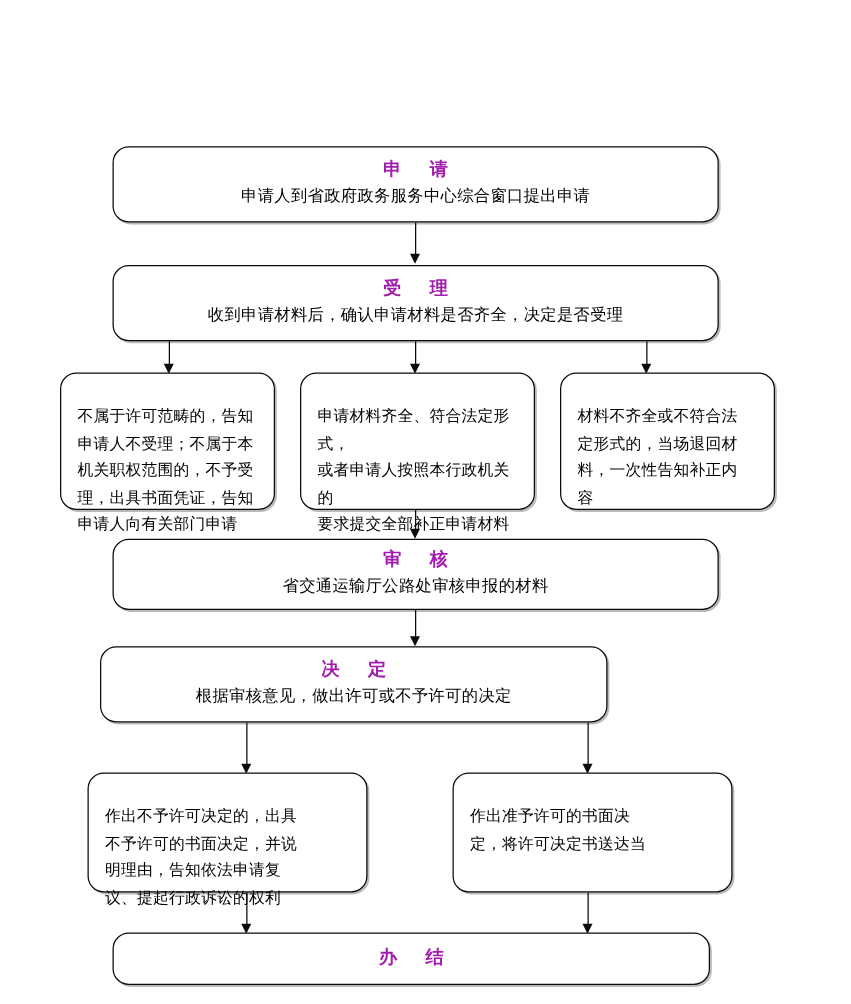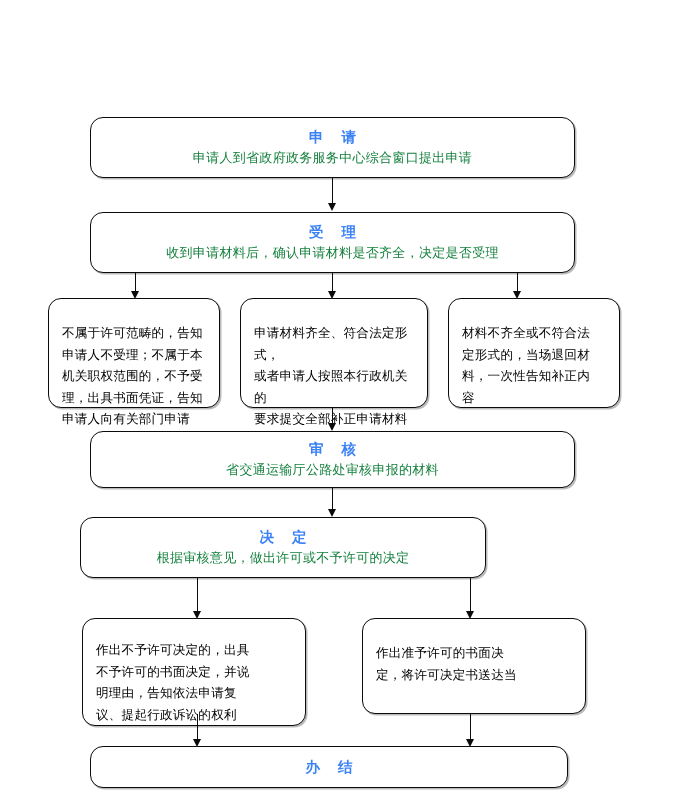--- a/index.html
+++ b/index.html
@@ -45,35 +45,35 @@
     border-radius: 13px;
     background: #ffffff;
     display: flex;
     flex-direction: column;
     justify-content: center;
     align-items: center;
     box-shadow: 1.5px 1.5px 0 rgba(130,130,130,0.55);
   }
 
   .node-heading {
-    font-family: Liberation Sans, sans-serif;
+    font-family: Liberation Mono, monospace;
     font-size: 14.5px;
     font-weight: bold;
     letter-spacing: 7px;
     text-indent: 7px;
     line-height: 20px;
-    color: #3b82f6;
+    color: #a21caf;
     white-space: nowrap;
   }
 
   .node-sub {
     font-family: "DejaVu Serif", "Liberation Serif", serif;
     font-size: 13px;
     line-height: 21px;
-    color: #15803d;
+    color: #000000;
     white-space: nowrap;
     letter-spacing: 0.3px;
   }
 
   
   .node-para {
     font-family: "DejaVu Serif", "Liberation Serif", serif;
     font-size: 12.6px;
     line-height: 21.5px;
     color: #000000;
@@ -175,21 +175,21 @@
     <div class="node-heading">决  定</div>
     <div class="node-sub">根据审核意见，做出许可或不予许可的决定</div>
   </div>
 
   <div class="conn" style="left:197px; top:578px; height:36px;"></div>
   <div class="arrow-head" style="left:193px; top:611px;"></div>
 
   <div class="conn" style="left:470px; top:578px; height:36px;"></div>
   <div class="arrow-head" style="left:466px; top:611px;"></div>
 
-  <div class="node para-box" style="left:82px; top:618px; width:224px; height:108px;justify-content:flex-end;">
+  <div class="node para-box" style="left:70px; top:618px; width:224px; height:96px;">
     <div class="node-para">
       <div>作出不予许可决定的，出具</div>
       <div>不予许可的书面决定，并说</div>
       <div>明理由，告知依法申请复</div>
       <div>议、提起行政诉讼的权利</div>
     </div>
   </div>
 
   <div class="node para-box" style="left:362px; top:618px; width:224px; height:96px;">
     <div class="node-para">

